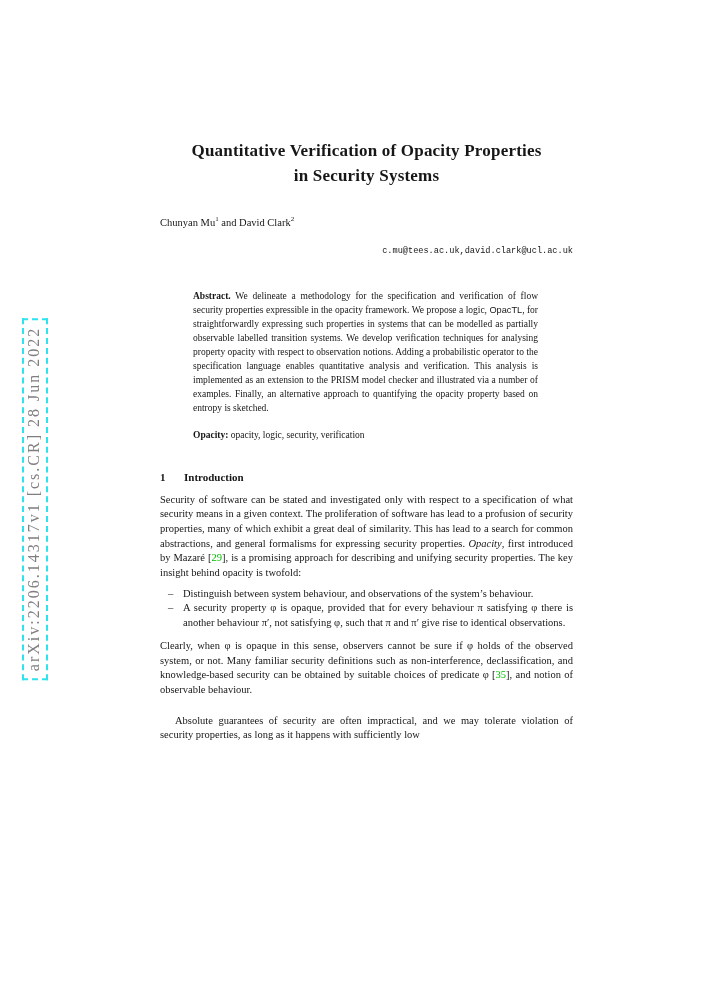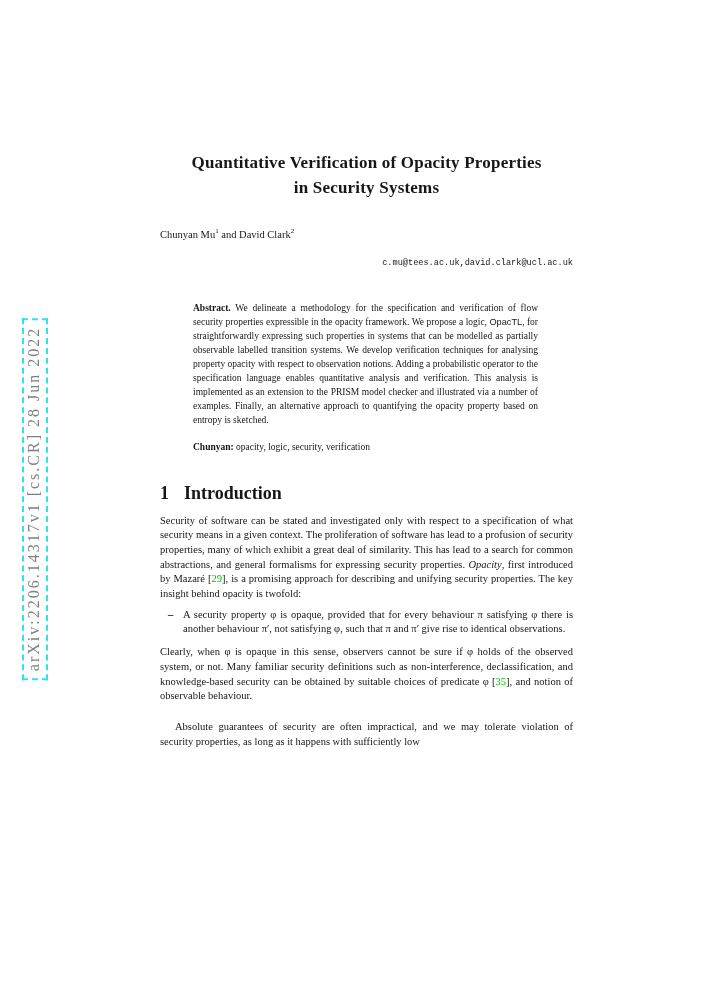--- a/index.html
+++ b/index.html
@@ -8,21 +8,21 @@
     width: 707px;
     height: 1000px;
     background: #ffffff;
     color: #161616;
     font-family: "Liberation Serif", "DejaVu Serif", serif;
     overflow: hidden;
   }
   .content {
     position: absolute;
     left: 160px;
-    top: 16px;
+    top: 4px;
     width: 413px;
   }
   .title {
     margin: 134px 0 0 0;
     font-size: 17px;
     line-height: 25px;
     font-weight: bold;
     text-align: center;
     letter-spacing: 0.2px;
   }
@@ -55,21 +55,21 @@
   .bold { font-weight: bold; }
   .italic { font-style: italic; }
   .sans { font-family: "Liberation Sans", "DejaVu Sans", sans-serif; font-size: 9.2px; }
   .keywords {
     margin: 15px 35px 0 33px;
     width: 345px;
     font-size: 9.5px;
   }
   .section-heading {
     margin: 31px 0 0 0;
-    font-size: 18px;
+    font-size: 11px;
     font-weight: bold;
   }
   .secnum { display: inline-block; min-width: 24px; }
   .para {
     margin: 10px 0 0 0;
     font-size: 10.5px;
     line-height: 14.7px;
     text-align: justify;
   }
   .para.indented { text-indent: 15px; margin-top: 16px; }
@@ -110,28 +110,28 @@
     <h1 class="title"><span>Quantitative Verification of Opacity Properties</span><br><span>in Security Systems</span></h1>
 
     <div class="authors"><span>Chunyan Mu</span><sup>1</sup><span> and </span><span>David Clark</span><sup>2</sup></div>
 
     <div class="affil-block">
       <div class="email">c.mu@tees.ac.uk,david.clark@ucl.ac.uk</div>
     </div>
 
     <div class="abstract"><span class="bold">Abstract.</span><span> We delineate a methodology for the specification and verification of flow security properties expressible in the opacity framework. We propose a logic, </span><span class="sans">OpacTL</span><span>, for straightforwardly expressing such properties in systems that can be modelled as partially observable labelled transition systems. We develop verification techniques for analysing property opacity with respect to observation notions. Adding a probabilistic operator to the specification language enables quantitative analysis and verification. This analysis is implemented as an extension to the PRISM model checker and illustrated via a number of examples. Finally, an alternative approach to quantifying the opacity property based on entropy is sketched.</span></div>
 
-    <div class="keywords"><span class="bold">Chunyan:</span><span> opacity, logic, security, verification</span></div>
+    <div class="keywords"><span class="bold">Opacity:</span><span> opacity, logic, security, verification</span></div>
 
     <h2 class="section-heading"><span class="secnum">1</span><span>Introduction</span></h2>
 
     <p class="para"><span>Security of software can be stated and investigated only with respect to a specification of what security means in a given context. The proliferation of software has lead to a profusion of security properties, many of which exhibit a great deal of similarity. This has lead to a search for common abstractions, and general formalisms for expressing security properties. </span><span class="italic">Opacity</span><span>, first introduced by Mazaré [</span><span class="cite">29</span><span>], is a promising approach for describing and unifying security properties. The key insight behind opacity is twofold:</span></p>
 
     <div class="bullet-list">
-      <div class="bullet"><span class="marker">–</span></div>
+      <div class="bullet"><span class="marker">–</span><span>Distinguish between system behaviour, and observations of the system’s behaviour.</span></div>
       <div class="bullet"><span class="marker">–</span><span>A security property φ is opaque, provided that for every behaviour π satisfying φ there is another behaviour π′, not satisfying φ, such that π and π′ give rise to identical observations.</span></div>
     </div>
 
     <p class="para after-list"><span>Clearly, when φ is opaque in this sense, observers cannot be sure if φ holds of the observed system, or not. Many familiar security definitions such as non-interference, declassification, and knowledge-based security can be obtained by suitable choices of predicate φ [</span><span class="cite">35</span><span>], and notion of observable behaviour.</span></p>
 
     <p class="para indented">Absolute guarantees of security are often impractical, and we may tolerate violation of security properties, as long as it happens with sufficiently low</p>
 
   </div>
 </div>
 

